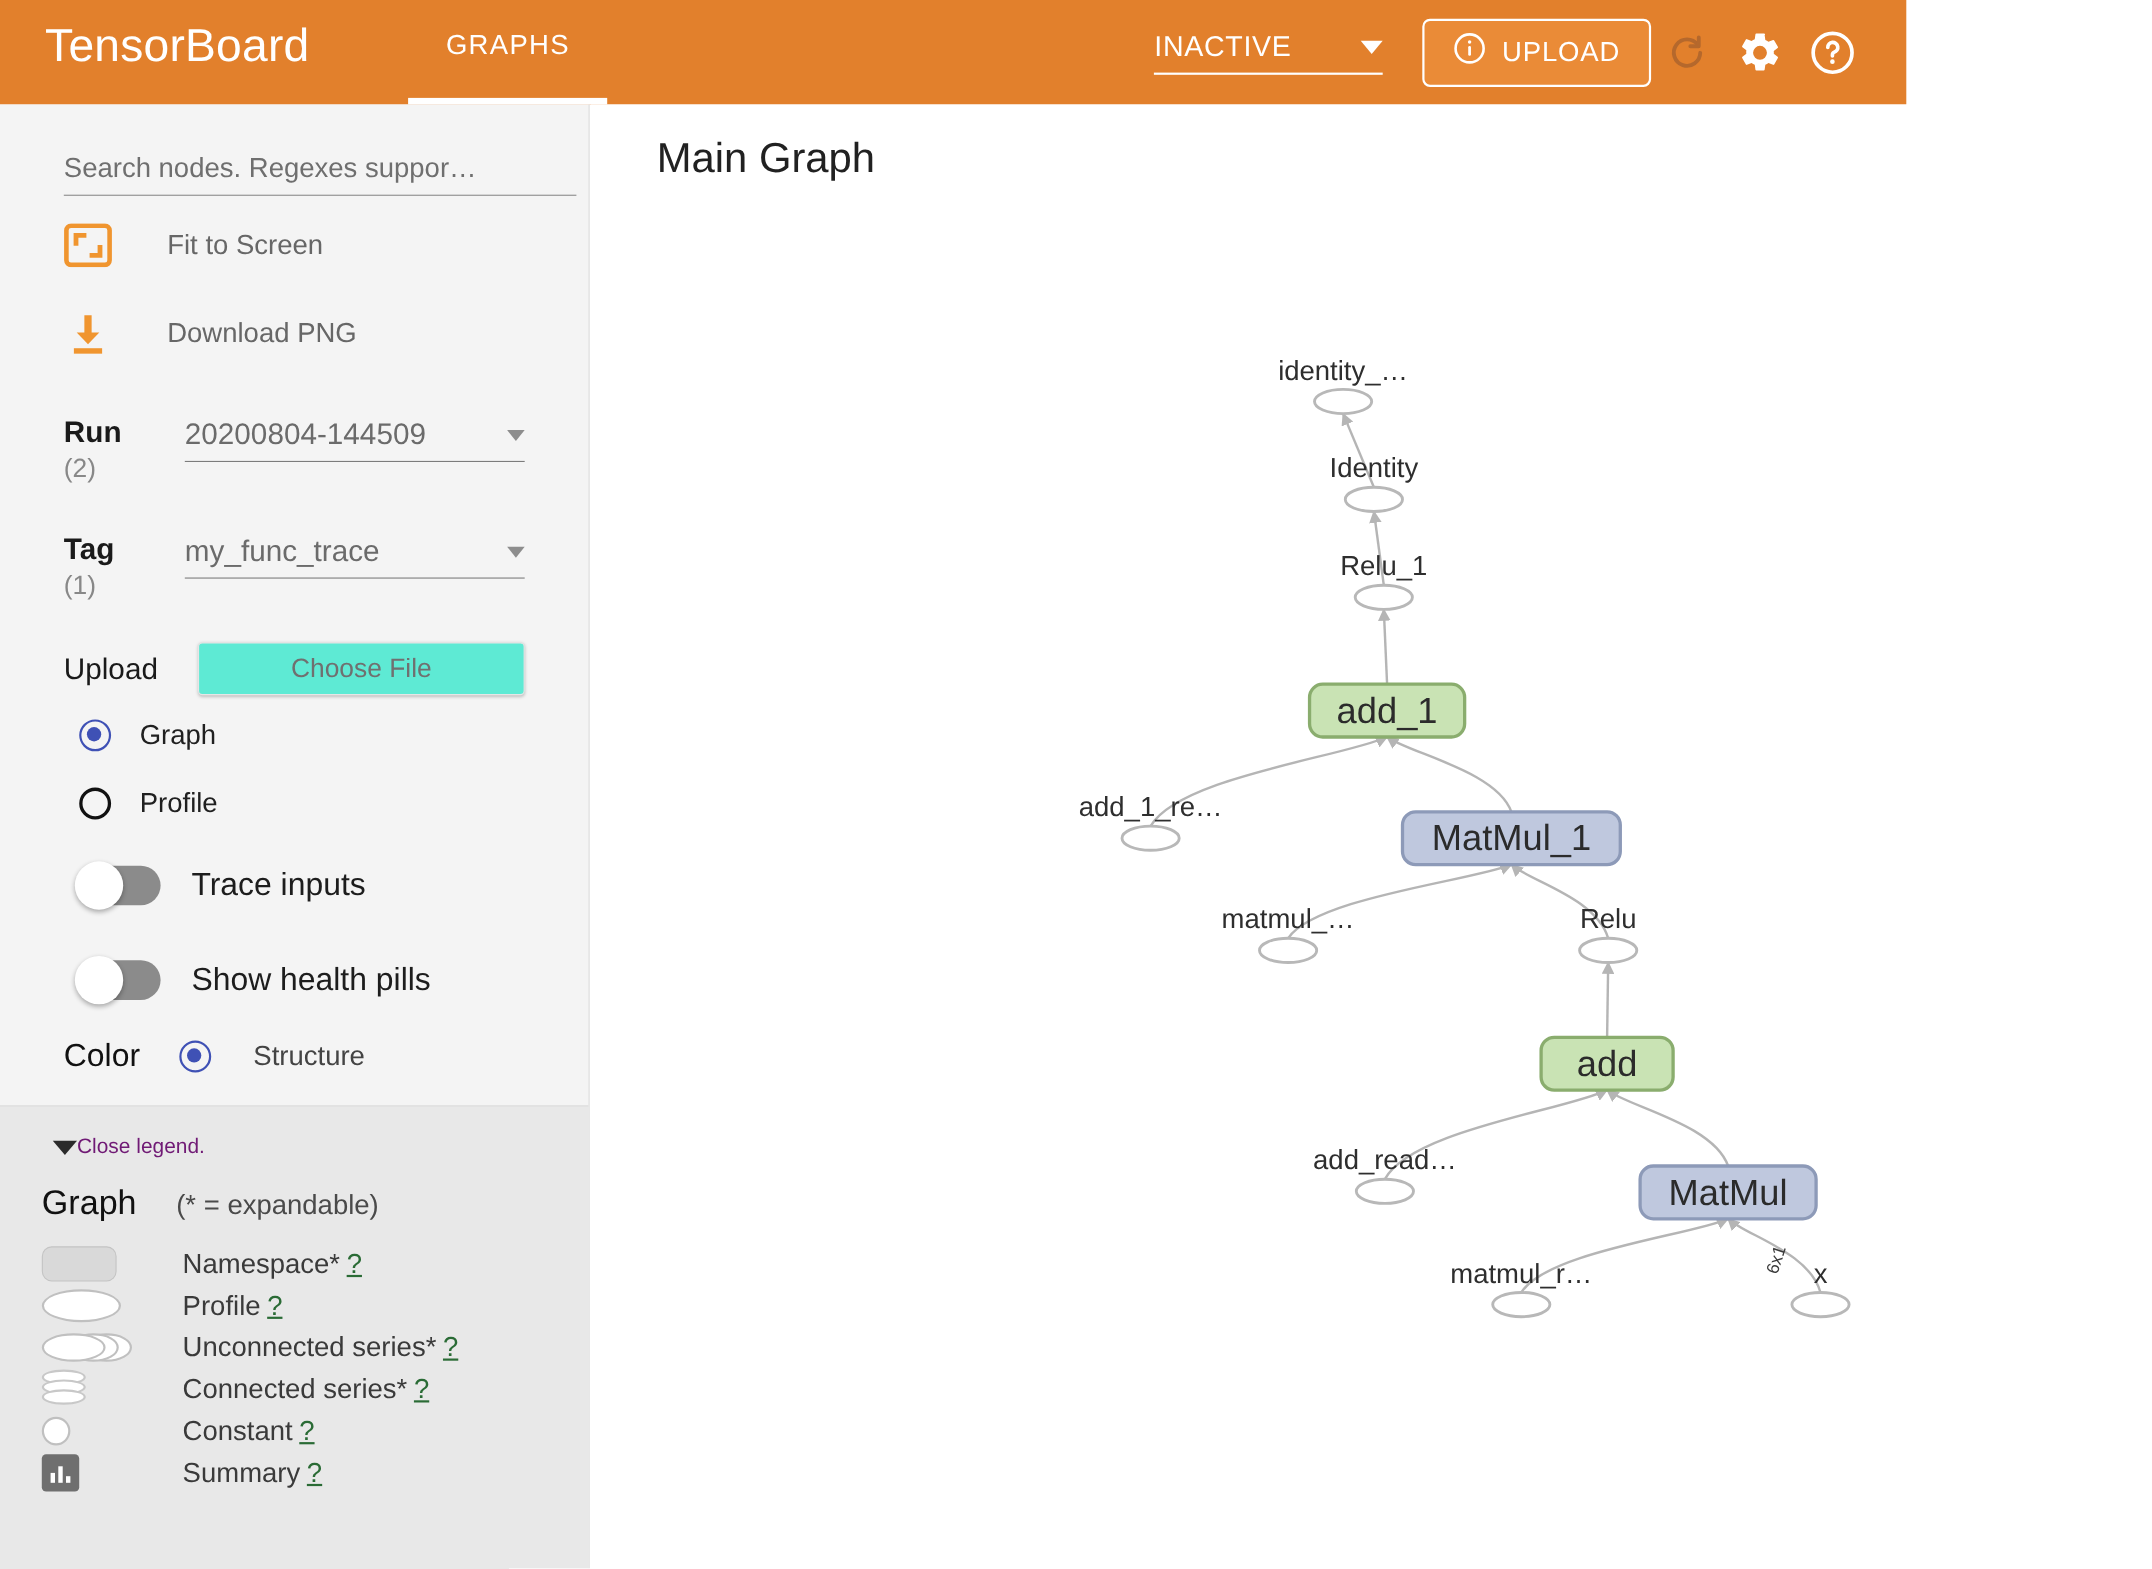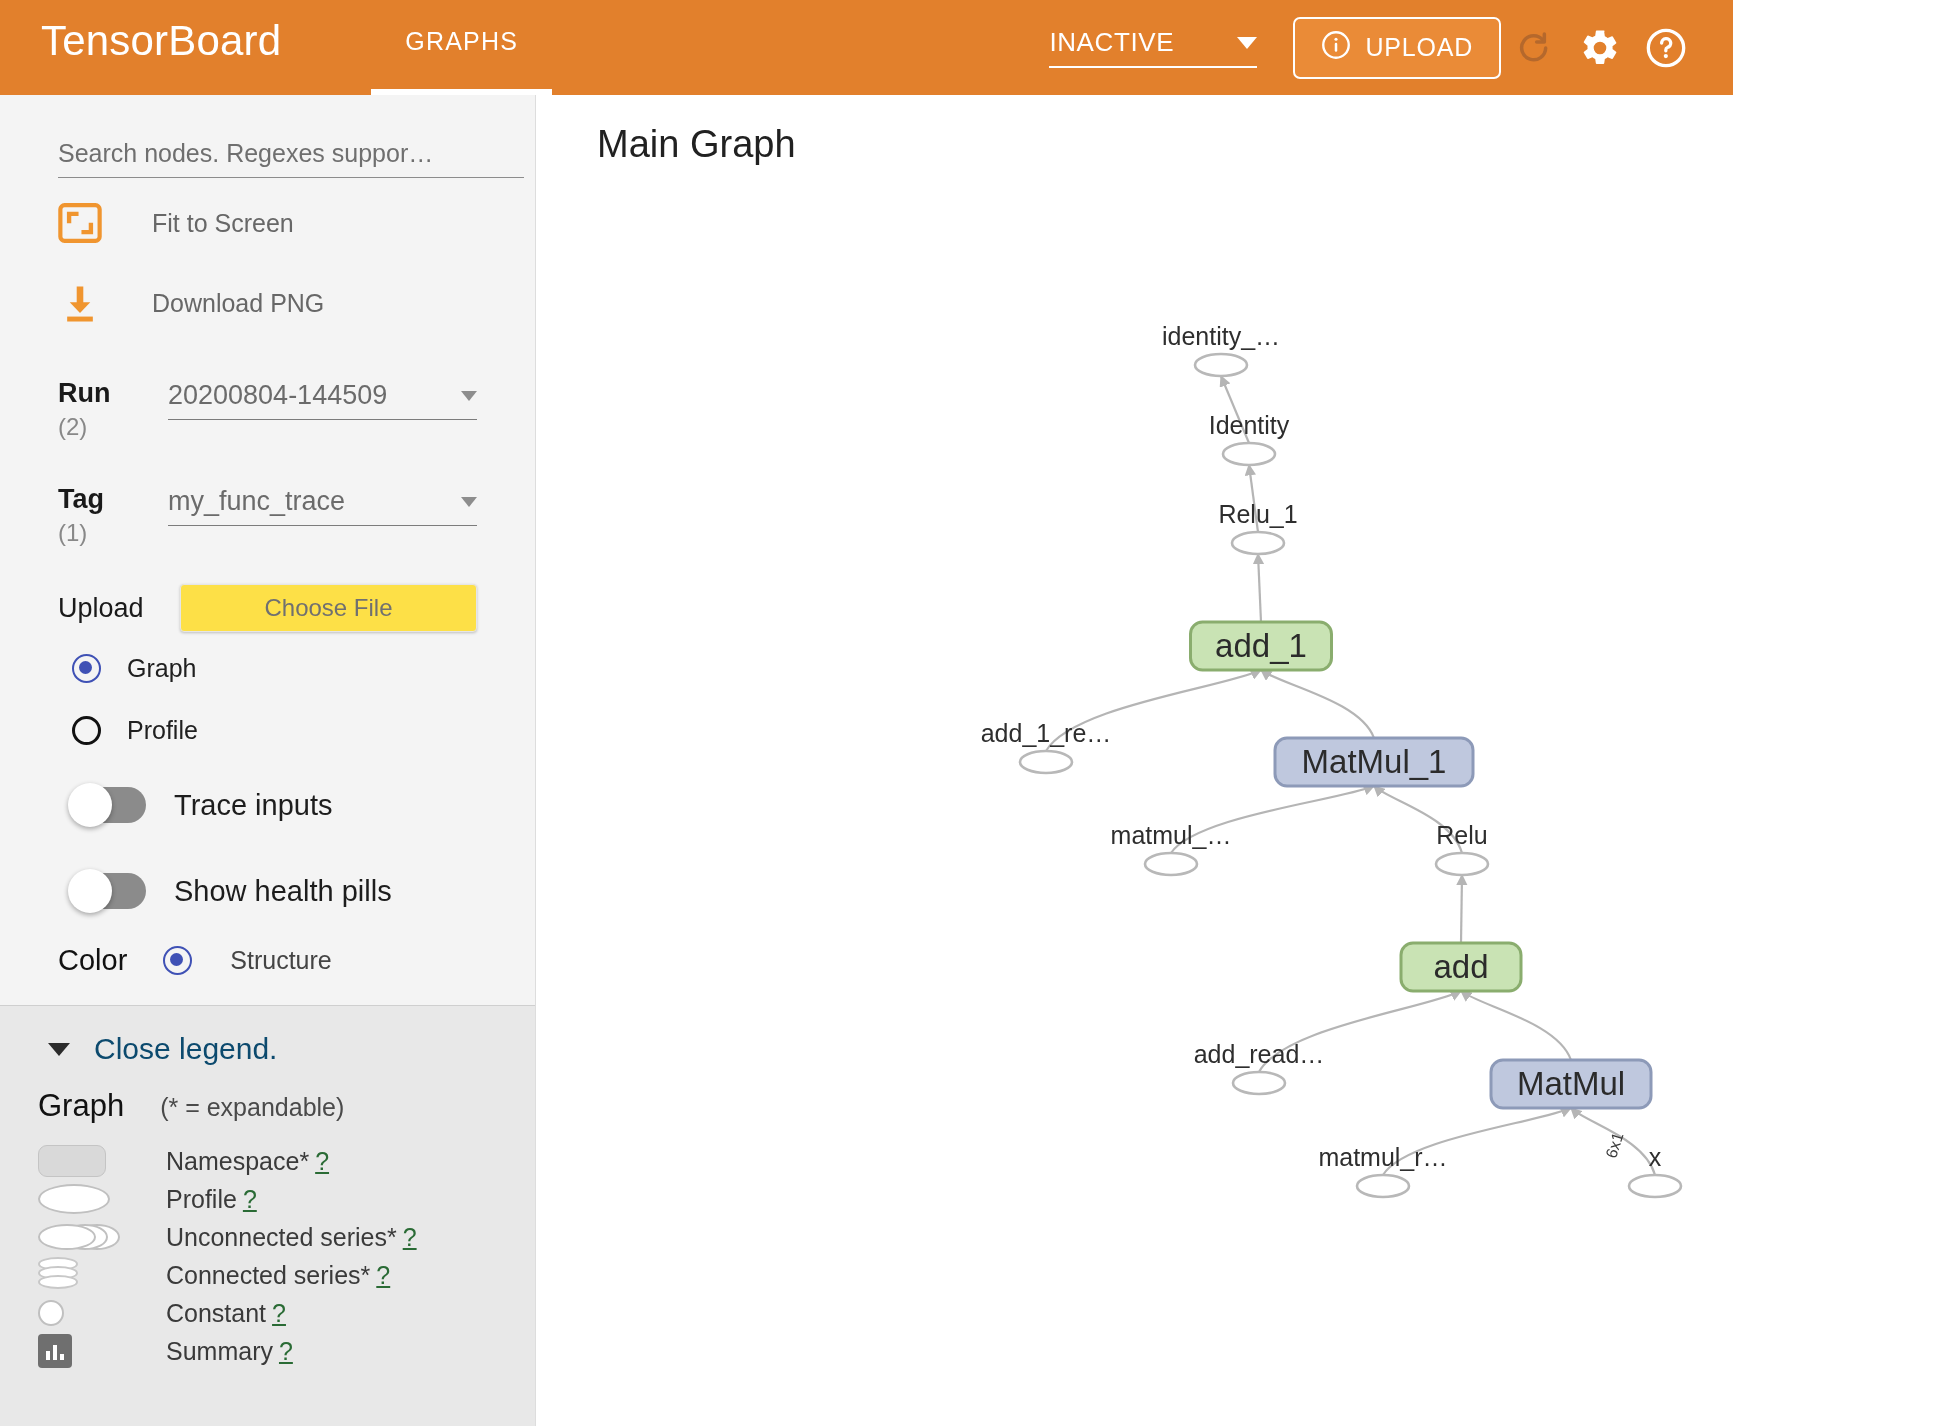--- a/index.html
+++ b/index.html
@@ -131,21 +131,21 @@
     border-left: 8px solid transparent;
     border-right: 8px solid transparent;
     border-top: 10px solid #8d8d8d;
   }
 
   .upload-row { display: flex; align-items: center; margin-top: 34px; }
   .upload-row .nm { font-size: 27px; color: #1a1a1a; font-weight: 400; width: 122px; }
   .choose-file {
     flex: 1;
     height: 48px;
-    background: #fde047;
+    background: #5eead4;
     border: 1px solid #e6e6e6;
     border-radius: 4px;
     box-shadow: 0 1px 3px rgba(0,0,0,0.22);
     display: flex; align-items: center; justify-content: center;
     font-size: 24px; color: #707070; cursor: pointer;
   }
 
   .radio-row { display: flex; align-items: center; height: 52px; margin-top: 10px; cursor: pointer; }
   .radio {
     width: 29px; height: 29px; border-radius: 50%;
@@ -183,21 +183,21 @@
 
   
   .legend { background: #e8e8e8; padding: 26px 38px 10px 38px; height: 100%; }
   .legend-close { display: flex; align-items: center; cursor: pointer; margin-bottom: 22px; }
   .legend-close .chev {
     width: 0; height: 0; margin-left: 10px;
     border-left: 11px solid transparent;
     border-right: 11px solid transparent;
     border-top: 13px solid #2b2b2b;
   }
-  .legend-close .t { font-size: 30px; color: #0c4a6e; margin-left: 24px; }
+  .legend-close .t { font-size: 19px; color: #701a75; }
   .legend-head { display: flex; align-items: baseline; margin-bottom: 18px; }
   .legend-head .h { font-size: 31px; color: #111; }
   .legend-head .sub { font-size: 25px; color: #4a4a4a; margin-left: 36px; }
   .legend-item { display: flex; align-items: center; height: 38px; }
   .legend-glyph { width: 128px; flex: none; display: flex; align-items: center; }
   .legend-text { font-size: 25px; color: #3a3a3a; white-space: nowrap; }
   .qm { color: #2a6b35; text-decoration: underline; margin-left: 6px; cursor: pointer; }
 
   .g-namespace { width: 68px; height: 32px; border-radius: 9px; background: #d9d9d9; border: 1.5px solid #c4c4c4; }
   .g-opnode { width: 72px; height: 30px; border-radius: 50%; background: #fff; border: 2.4px solid #c0c0c0; }

